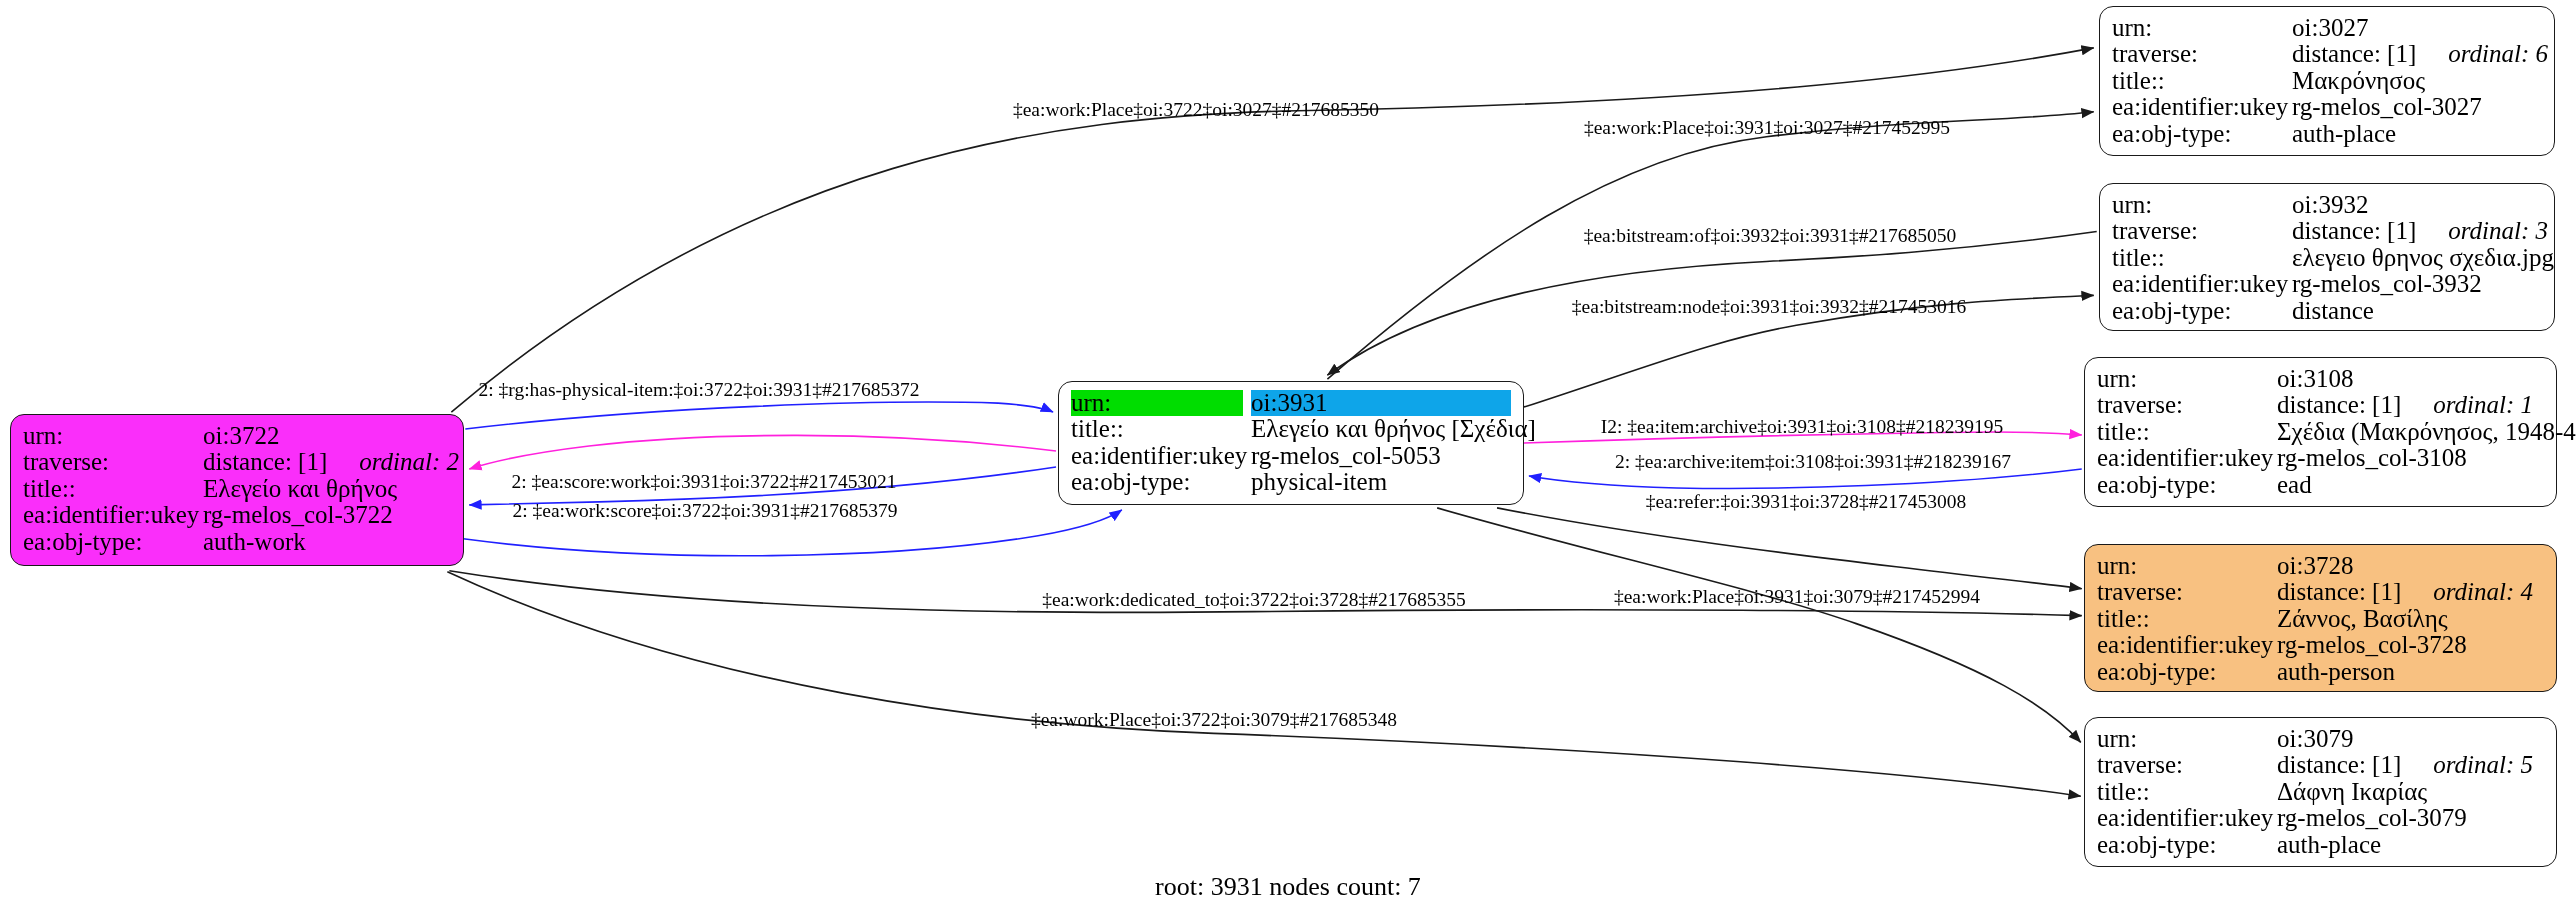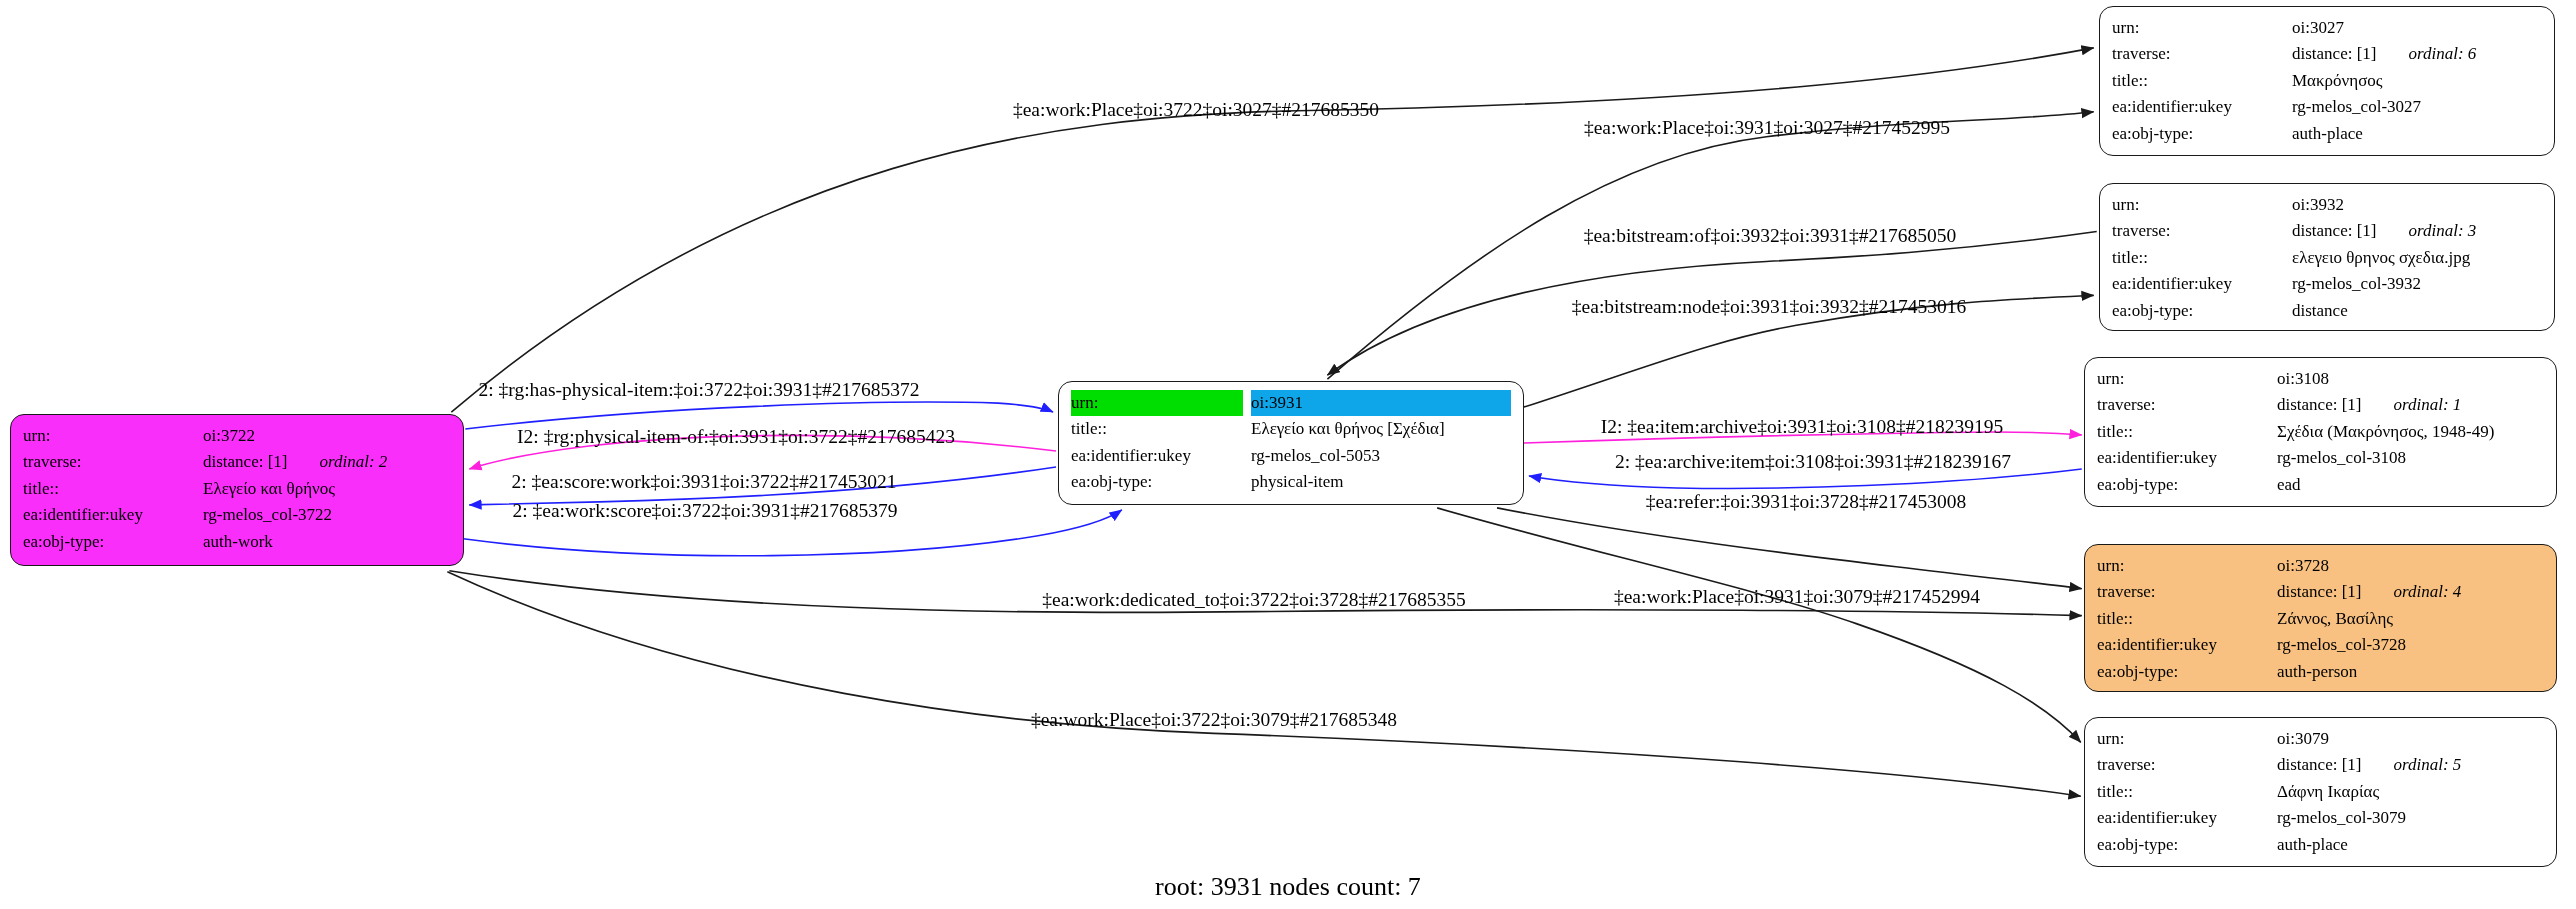--- a/index.html
+++ b/index.html
@@ -1,20 +1,20 @@
 <!DOCTYPE html>
 <html><head>
 <meta charset="utf-8">
 <style>
   html,body{margin:0;padding:0;background:#ffffff;}
   .canvas{position:relative;width:2576px;height:909px;background:#ffffff;overflow:hidden;
           font-family:"Liberation Serif","DejaVu Serif",serif;color:#000;}
   svg.edge-layer{position:absolute;left:0;top:0;width:2576px;height:909px;}
   .node{position:absolute;border:1.6px solid #1a1a1a;border-radius:14px;background:#ffffff;
-        padding:8px 12px 20px 12px;box-sizing:border-box;font-size:17px;}
+        padding:8px 12px 20px 12px;box-sizing:border-box;font-size:25px;}
   .node .row{display:flex;line-height:26.4px;white-space:nowrap;align-items:baseline;}
   .k{flex:0 0 180px;}
   .v2{margin-left:32px;font-style:italic;}
   .node.magenta{background:#fa2efa;}
   .node.orange{background:#f8c181;}
   .hlk{flex:0 0 172px;margin-right:8px;background:#00dd00;}
   .hlv{flex:1;background:#0ea5e9;}
   .elabel{position:absolute;transform:translateX(-50%);white-space:nowrap;font-size:19.5px;}
   .caption{position:absolute;transform:translateX(-50%);white-space:nowrap;font-size:26px;}
 </style>
@@ -51,21 +51,20 @@
       <path stroke="#1a1a1a" marker-end="url(#ab)" d="M 1440,509 C 1600,555 1760,590 1860,625 C 1990,670 2050,706 2085,744"></path>
       <path stroke="#1a1a1a" marker-end="url(#ab)" d="M 448,573 C 700,690 1000,727 1216,735 C 1620,750 1930,775 2085,798"></path>
     </g>
   </svg>
 
   <div class="elabel" style="left:1196px;top:99px">‡ea:work:Place‡oi:3722‡oi:3027‡#217685350</div>
   <div class="elabel" style="left:1767px;top:117px">‡ea:work:Place‡oi:3931‡oi:3027‡#217452995</div>
   <div class="elabel" style="left:1770px;top:225px">‡ea:bitstream:of‡oi:3932‡oi:3931‡#217685050</div>
   <div class="elabel" style="left:1769px;top:296px">‡ea:bitstream:node‡oi:3931‡oi:3932‡#217453016</div>
   <div class="elabel" style="left:699px;top:379px">2: ‡rg:has-physical-item:‡oi:3722‡oi:3931‡#217685372</div>
-  <div class="elabel" style="left:736px;top:426px">I2: ‡rg:physical-item-of:‡oi:3931‡oi:3722‡#217685423</div>
   <div class="elabel" style="left:704px;top:471px">2: ‡ea:score:work‡oi:3931‡oi:3722‡#217453021</div>
   <div class="elabel" style="left:705px;top:500px">2: ‡ea:work:score‡oi:3722‡oi:3931‡#217685379</div>
   <div class="elabel" style="left:1802px;top:416px">I2: ‡ea:item:archive‡oi:3931‡oi:3108‡#218239195</div>
   <div class="elabel" style="left:1813px;top:451px">2: ‡ea:archive:item‡oi:3108‡oi:3931‡#218239167</div>
   <div class="elabel" style="left:1806px;top:491px">‡ea:refer:‡oi:3931‡oi:3728‡#217453008</div>
   <div class="elabel" style="left:1254px;top:589px">‡ea:work:dedicated_to‡oi:3722‡oi:3728‡#217685355</div>
   <div class="elabel" style="left:1797px;top:586px">‡ea:work:Place‡oi:3931‡oi:3079‡#217452994</div>
   <div class="elabel" style="left:1214px;top:709px">‡ea:work:Place‡oi:3722‡oi:3079‡#217685348</div>
 
   <div class="node magenta" style="left:10px;top:414px;width:454px;height:152px">

